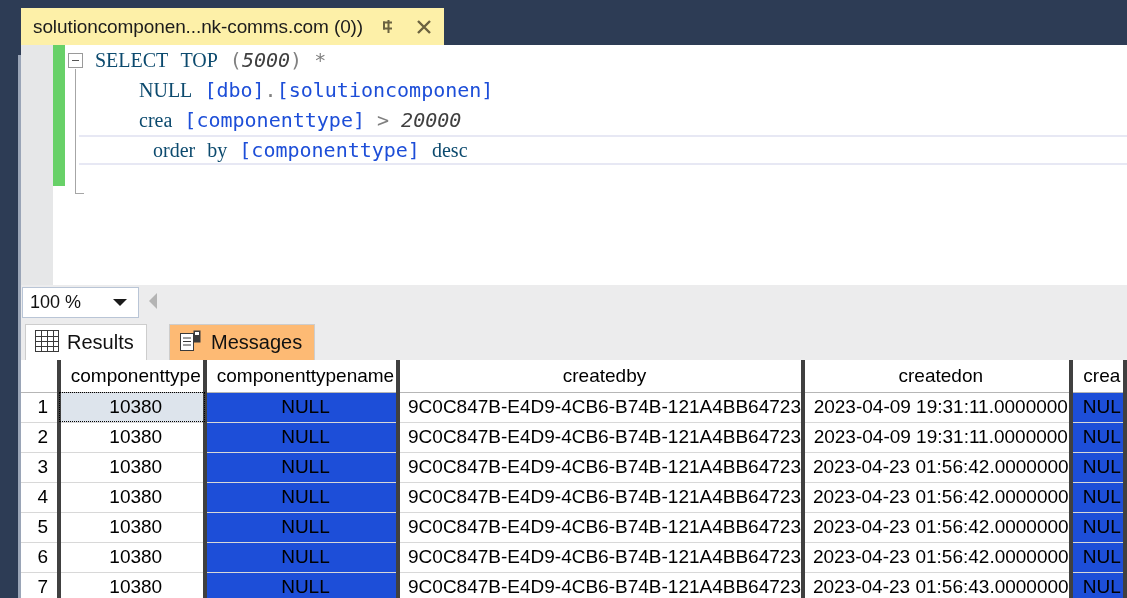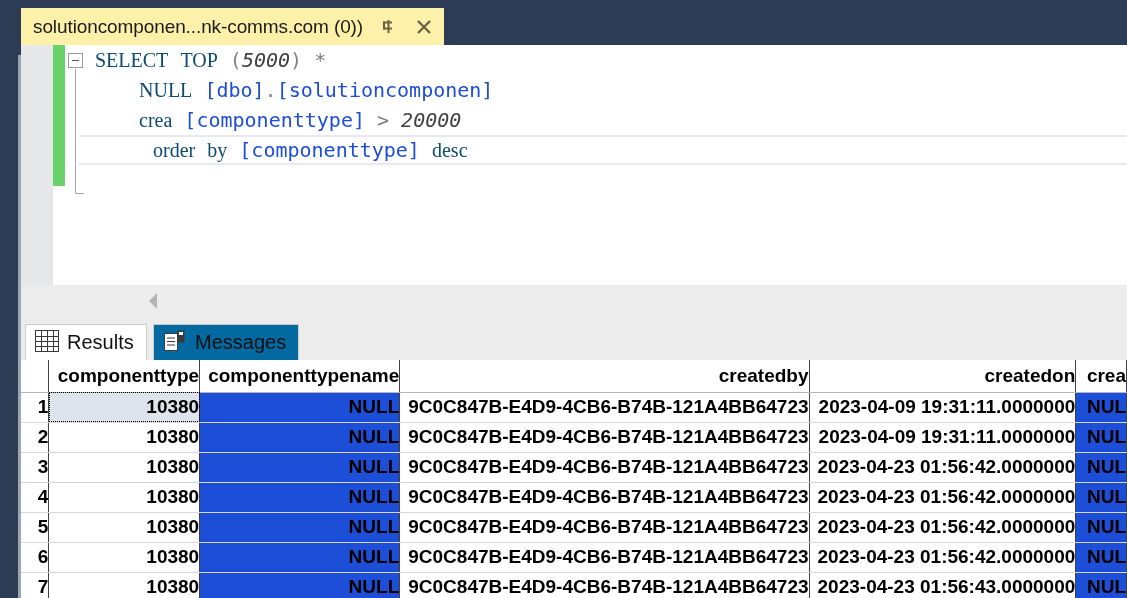--- a/index.html
+++ b/index.html
@@ -221,24 +221,25 @@
     box-sizing: border-box;
     cursor: pointer;
   }
   .rtab.active {
     background: #ffffff;
     border-left: 1px solid #cdcdcd;
     border-top: 1px solid #cdcdcd;
     border-right: 1px solid #cdcdcd;
   }
   .rtab.inactive {
-    background: #0369a1;
+    background: #fdba74;
     border-left: 1px solid #cdcdcd;
     border-top: 1px solid #cdcdcd;
     border-right: 1px solid #cdcdcd;
+    margin-left: 16px;
   }
   .rtab-label {
     font-size: 20px;
     color: #111;
     margin-left: 8px;
     white-space: nowrap;
   }
 
   
   .grid-host {
@@ -250,26 +251,26 @@
   }
   .grid {
     position: absolute;
     left: 0; top: 0;
     border-collapse: collapse;
     table-layout: fixed;
     font-size: 19px;
     color: #000;
   }
   .grid th, .grid td {
-    border-right: 1px solid #404040;
+    border-right: 4px solid #404040;
     border-bottom: 1px solid #d8d8d8;
     height: 30px;
     padding: 0 0 0 8px;
-    text-align: right;
-    font-weight: bold;
+    text-align: center;
+    font-weight: normal;
     white-space: nowrap;
     overflow: hidden;
     box-sizing: border-box;
   }
   .grid thead th {
     background: #ffffff;
     border-bottom: 1px solid #b6b6b6;
     height: 32px;
   }
   .rowhdr {
@@ -325,20 +326,24 @@
       <div id="code-lines">
           <div class="code-line"><span class="txt"><span class="kw">SELECT</span><span class="plain"> </span><span class="kw">TOP</span><span class="plain"> </span><span class="punct">(</span><span class="num">5000</span><span class="punct">)</span><span class="plain"> </span><span class="star">*</span></span></div>
           <div class="code-line indent"><span class="txt"><span class="kw">NULL</span><span class="plain"> </span><span class="ident">[dbo]</span><span class="punct">.</span><span class="ident">[solutioncomponen]</span></span></div>
           <div class="code-line indent"><span class="txt"><span class="kw">crea</span><span class="plain"> </span><span class="ident">[componenttype]</span><span class="plain"> </span><span class="punct">&gt;</span><span class="plain"> </span><span class="num">20000</span></span></div>
           <div class="code-line indent current"><span class="txt"><span class="kw">order</span><span class="plain"> </span><span class="kw">by</span><span class="plain"> </span><span class="ident">[componenttype]</span><span class="plain"> </span><span class="kw">desc</span></span><span class="lineglow"></span></div>
         </div>
     </div>
   </div>
 
   <div class="statusbar">
+    <div class="zoom-combo">
+      <span class="zoom-value">100 %</span>
+      <span class="zoom-caret"></span>
+    </div>
     <div class="splitter-arrow"></div>
   </div>
 
   <div class="result-tabs">
     <div class="rtab active" id="tab-results" style="left:4px;">
       <span>
         <svg width="24" height="22" viewBox="0 0 24 22">
           <rect x="0.5" y="0.5" width="23" height="21" fill="#ffffff" stroke="#3a3a3a"></rect>
           <line x1="0.5" y1="6.5" x2="23.5" y2="6.5" stroke="#3a3a3a"></line>
           <line x1="0.5" y1="11.5" x2="23.5" y2="11.5" stroke="#3a3a3a"></line>

